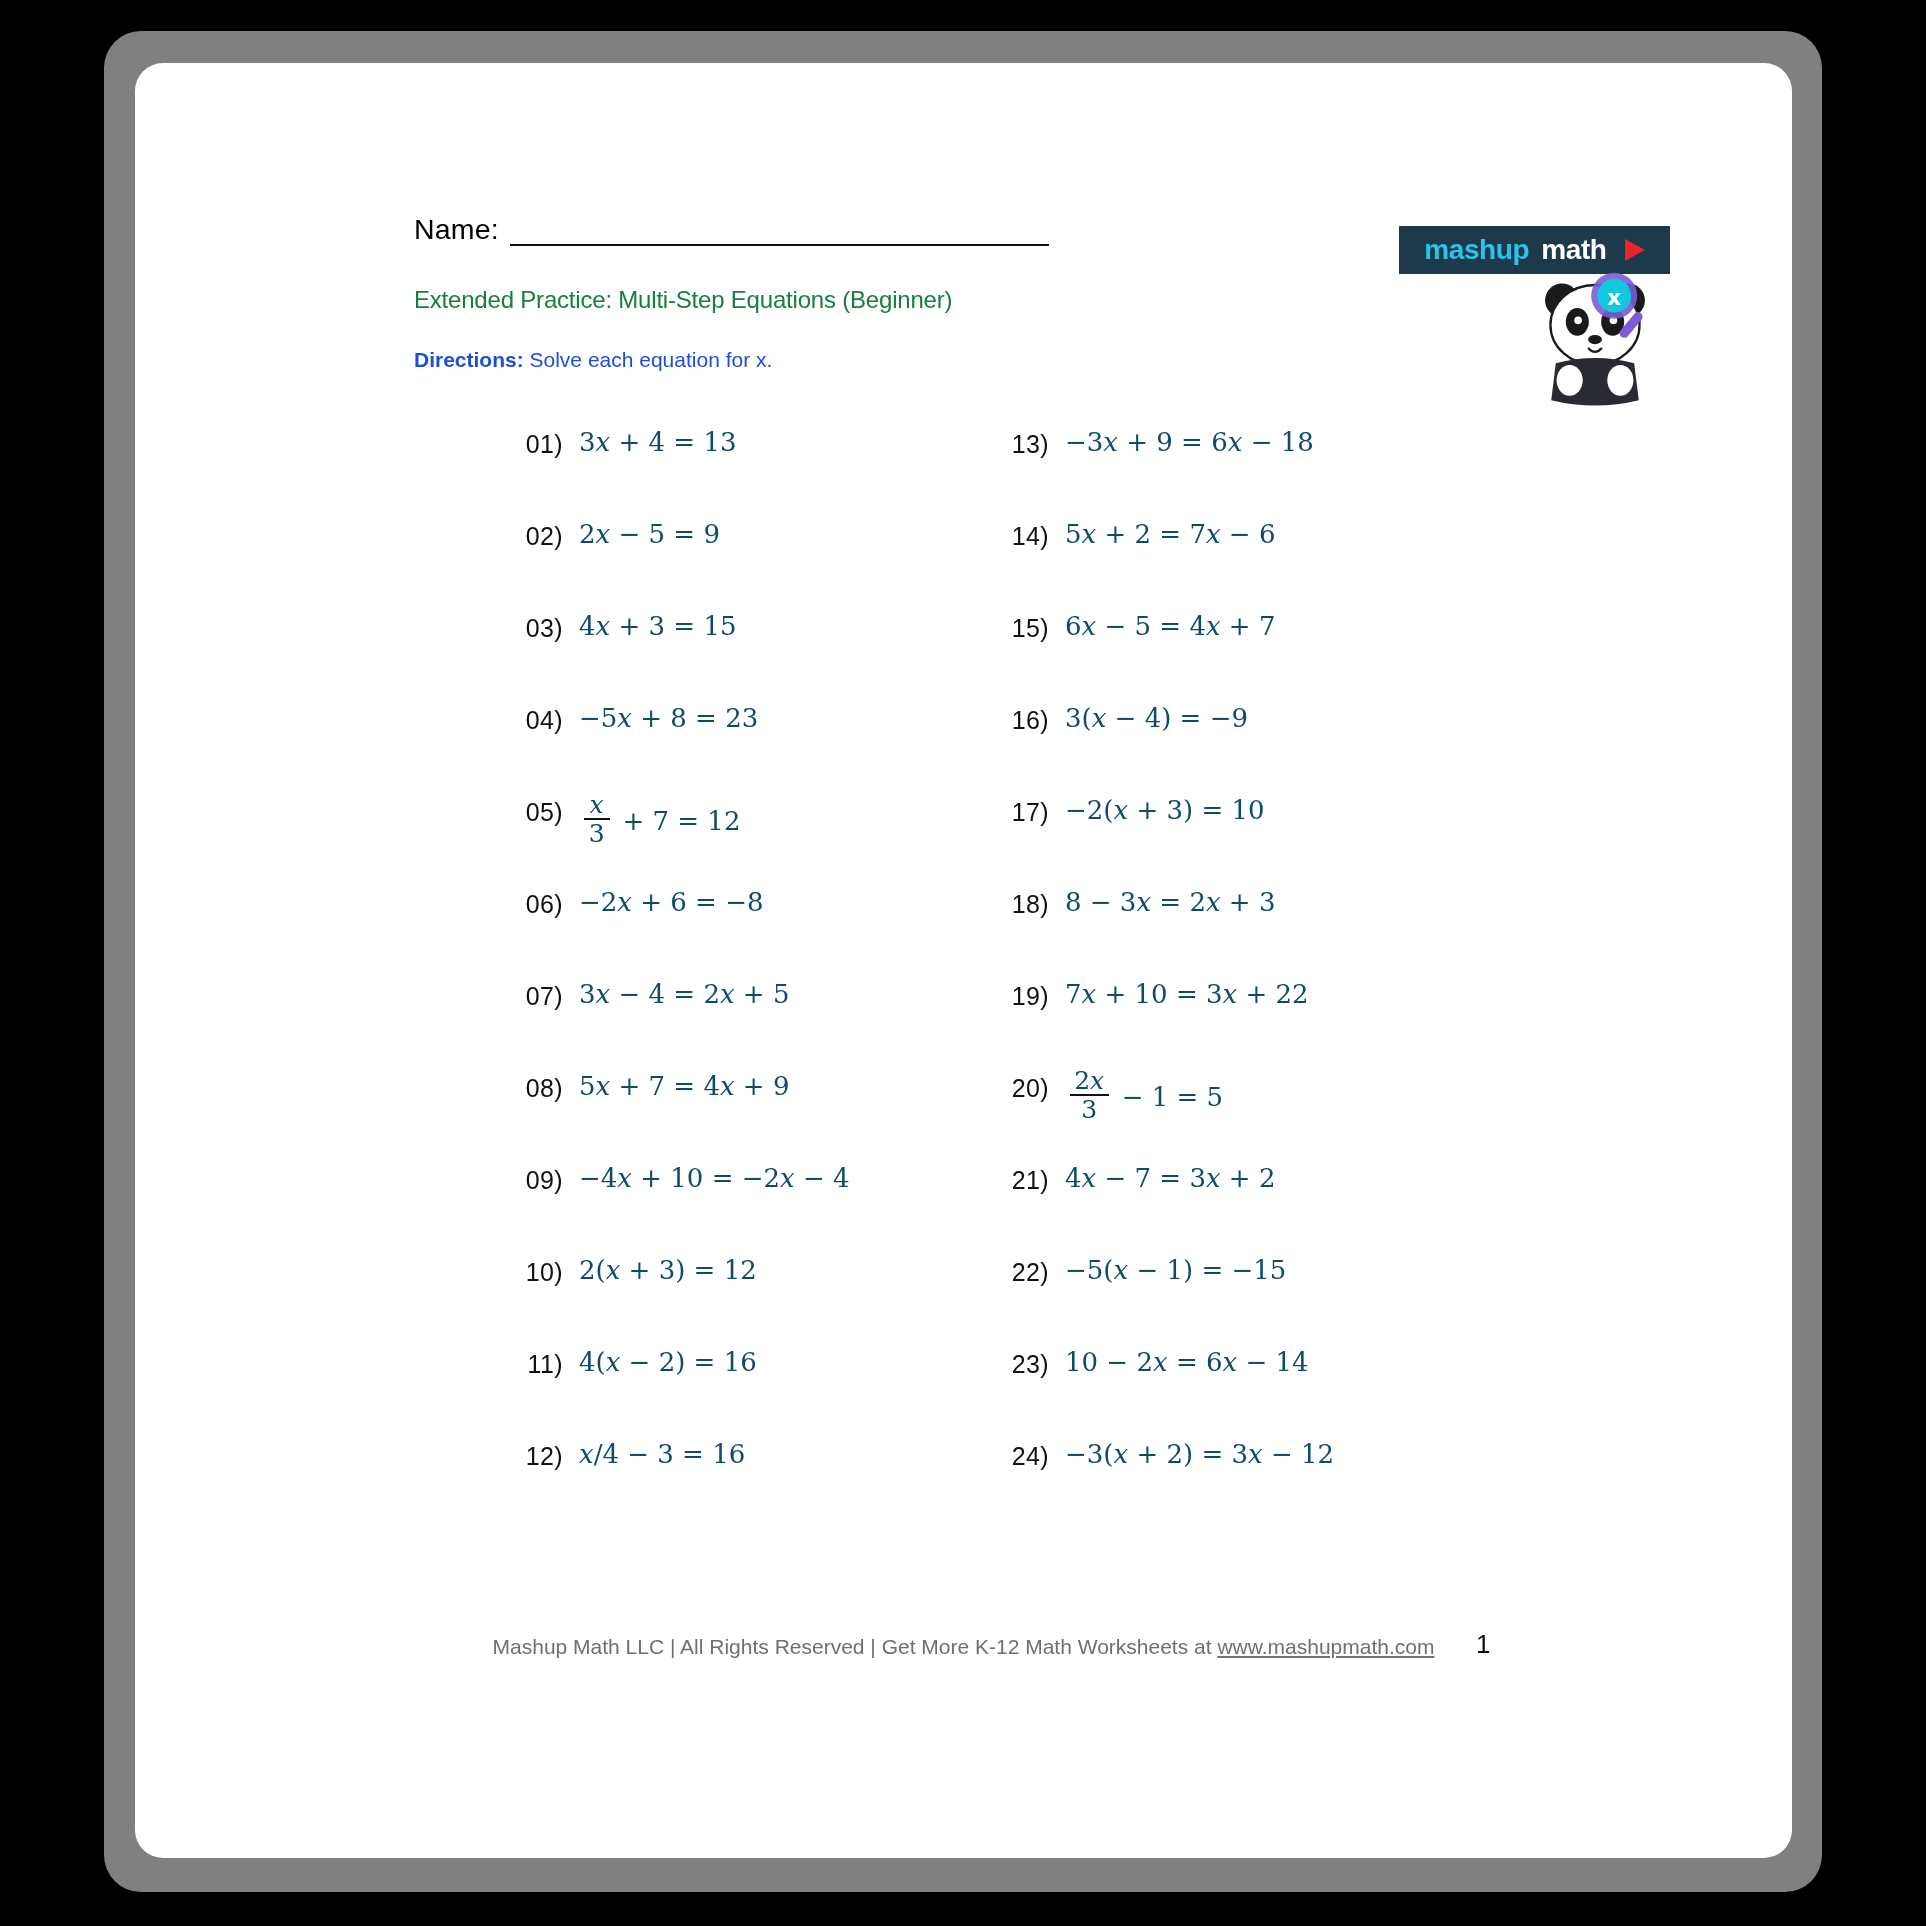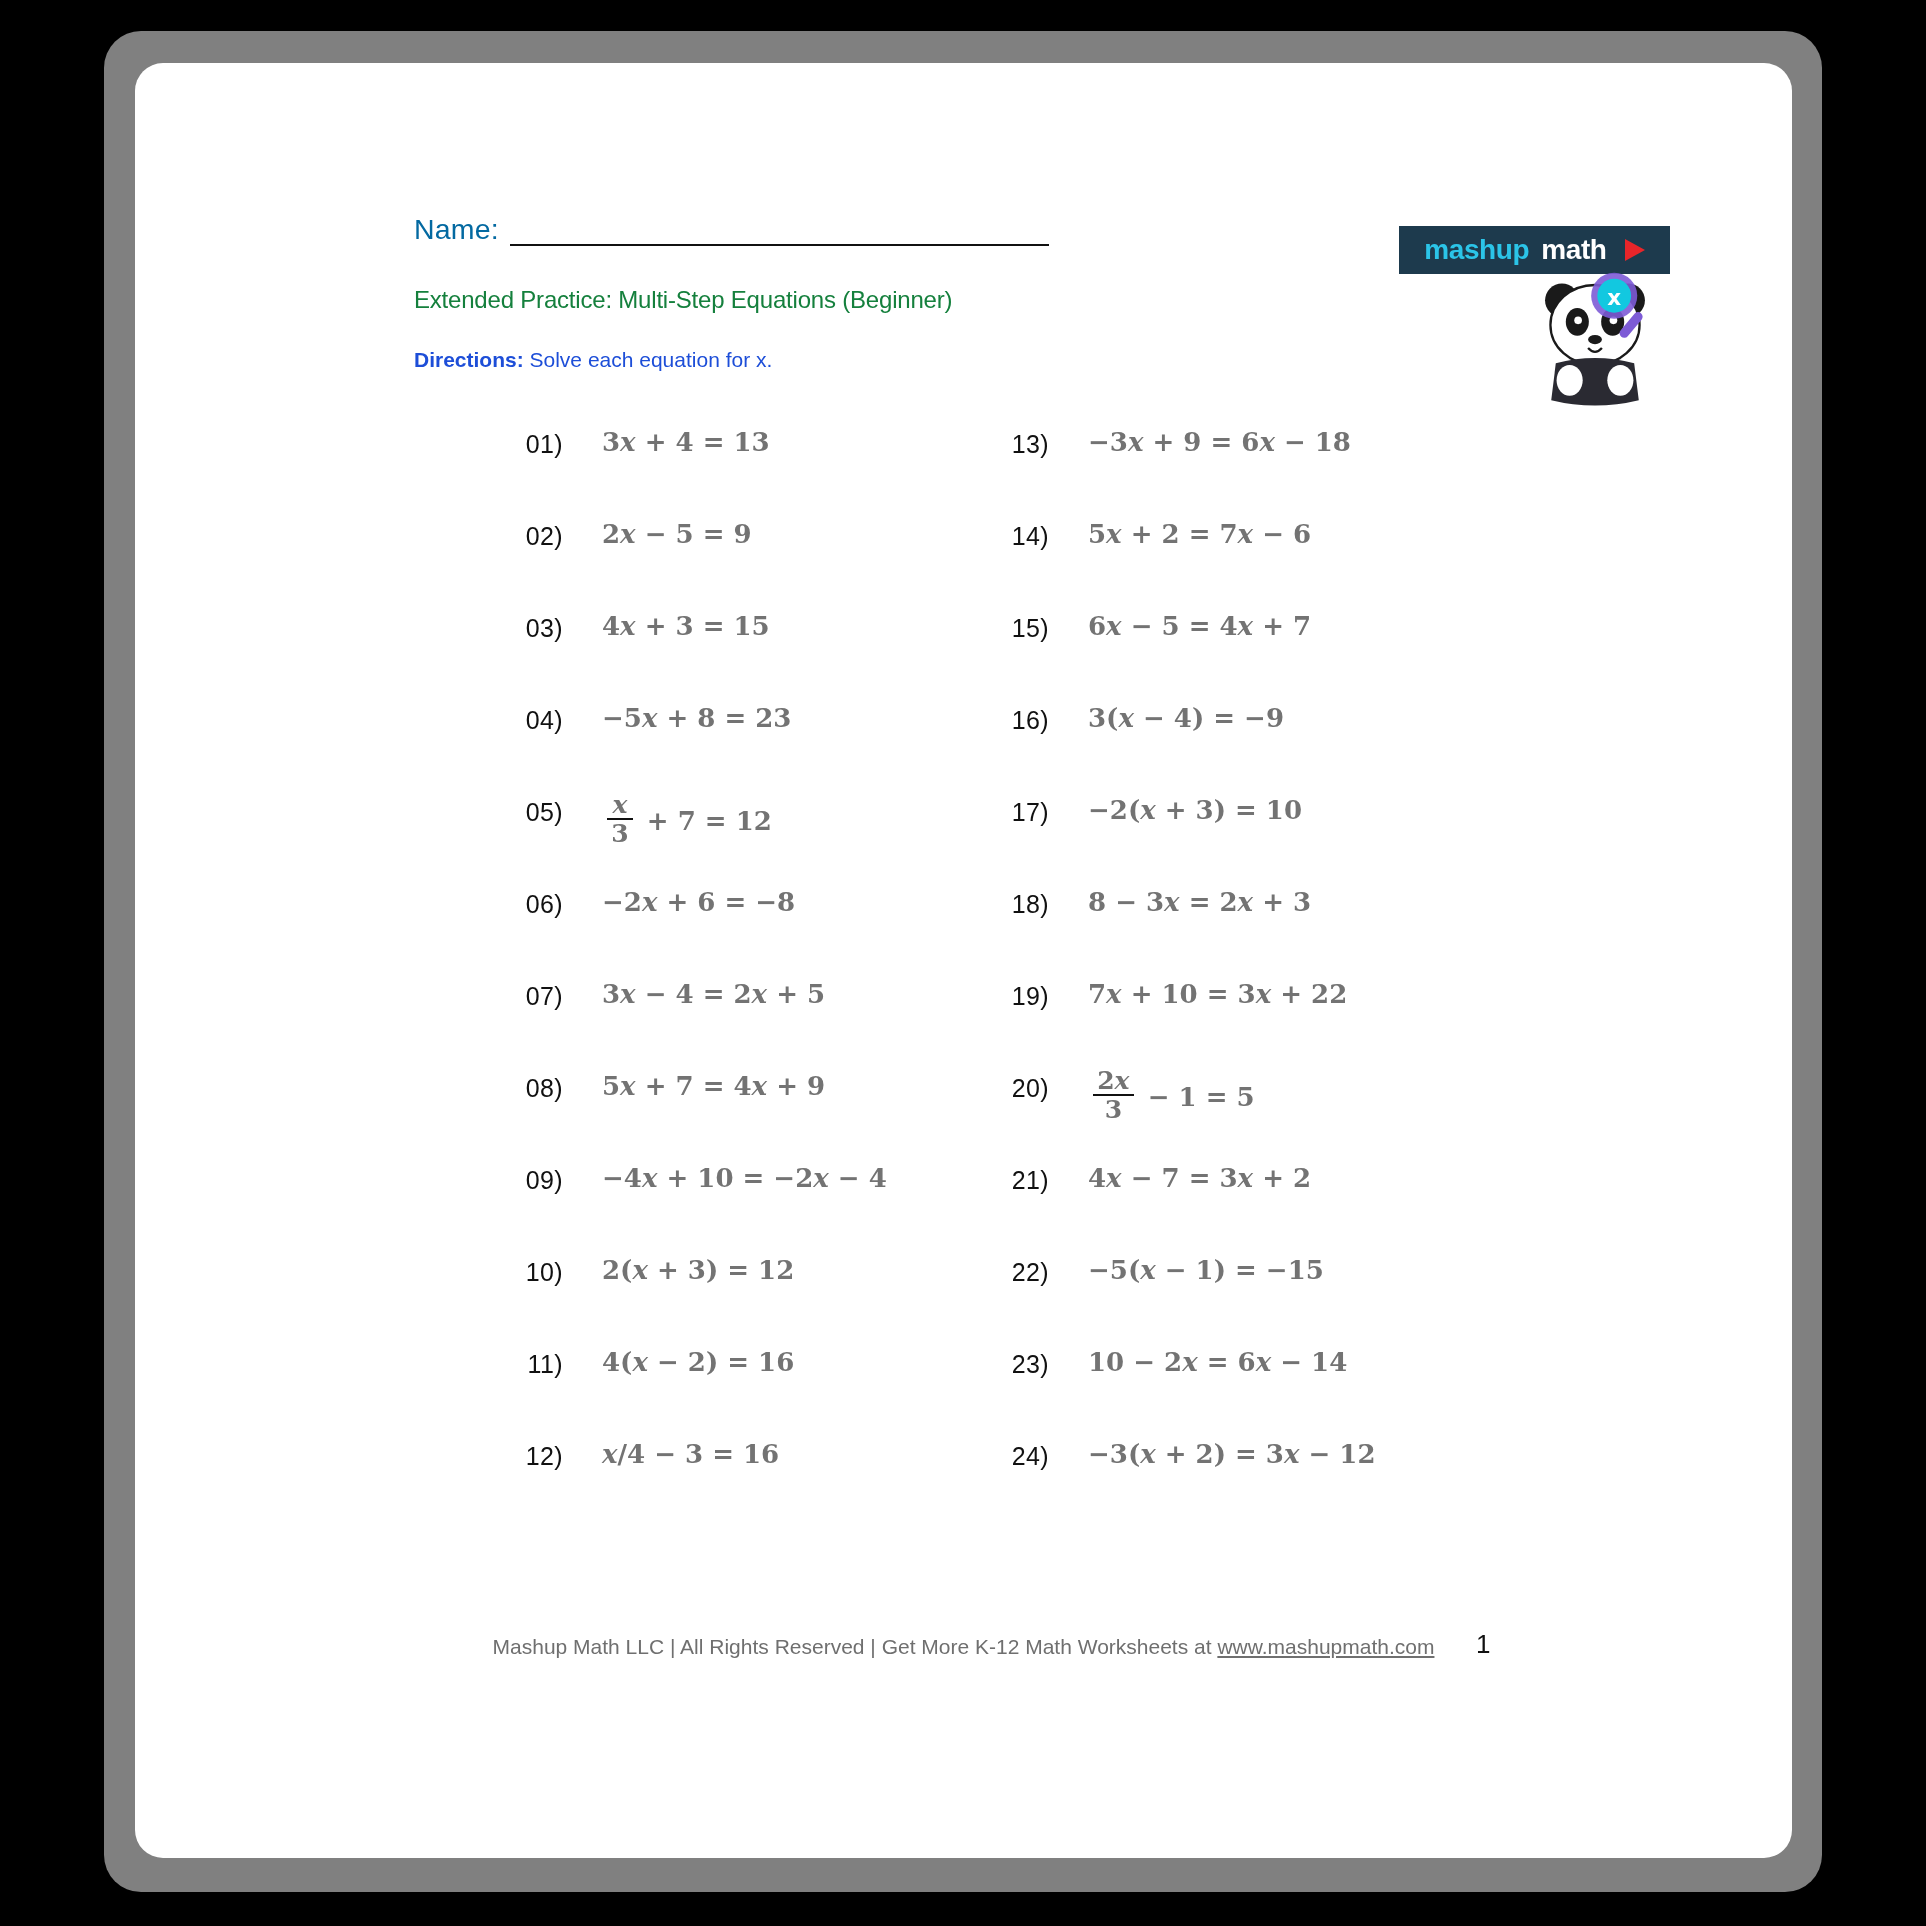--- a/index.html
+++ b/index.html
@@ -43,21 +43,21 @@
   
   .name-row {
     position: absolute;
     left: 279px;
     top: 150px;
     display: flex;
     align-items: flex-end;
   }
   .name-label {
     font-size: 28.5px;
-    color: #0369a1;
+    color: #000000;
     font-family: "Liberation Sans", sans-serif;
     letter-spacing: 0.2px;
   }
   .name-line {
     width: 539px;
     border-bottom: 2.3px solid #111111;
     margin-left: 10.8px;
     height: 23px;
   }
 
@@ -140,27 +140,26 @@
     width: 66px;
     flex: 0 0 66px;
     text-align: right;
     font-size: 25px;
     font-weight: normal;
     color: #111111;
     padding-top: 6.2px;
     letter-spacing: 0.4px;
   }
   .prob-eq {
-    margin-left: 39px;
+    margin-left: 16px;
     font-family: "DejaVu Serif", serif;
     font-size: 26px;
-    color: #737373;
+    color: #0c4a6e;
     padding-top: 3.1px;
     white-space: nowrap;
-    font-weight: bold;
   }
   .prob-eq .var {
     font-style: italic;
   }
   
   .frac {
     display: inline-flex;
     flex-direction: column;
     align-items: center;
     vertical-align: middle;

